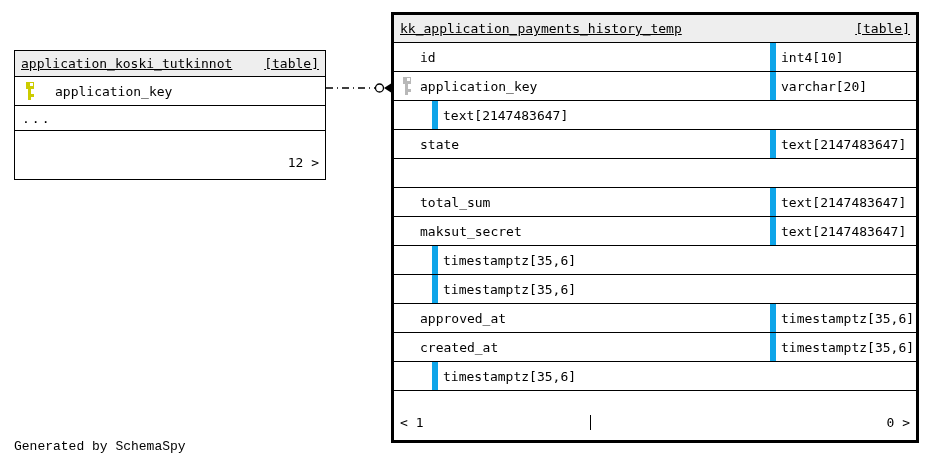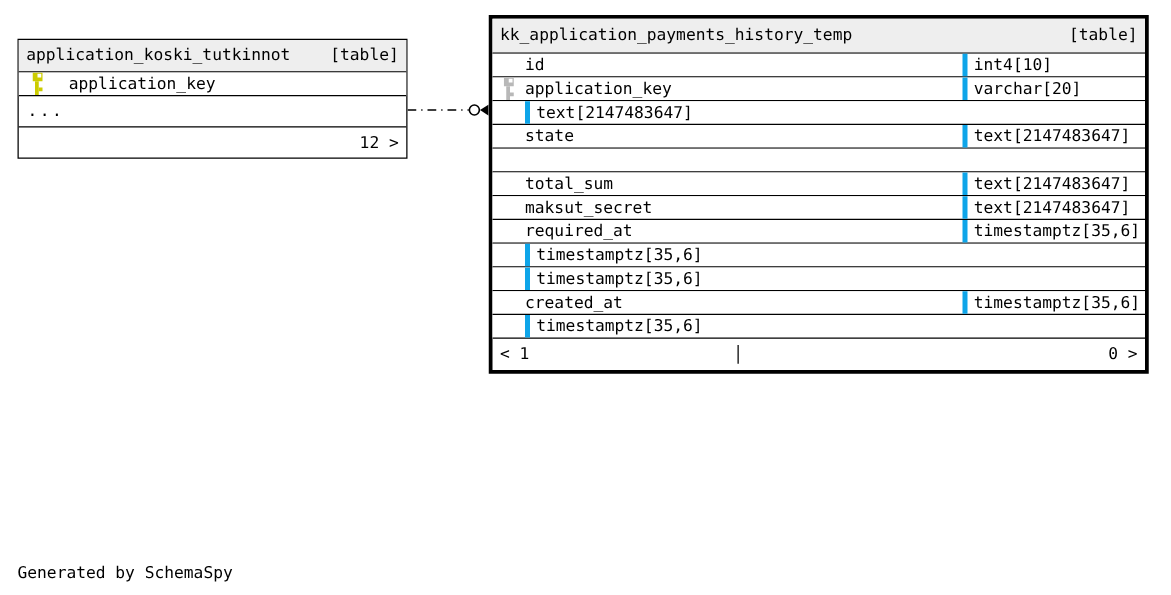--- a/index.html
+++ b/index.html
@@ -16,85 +16,88 @@
     color: #000000;
     overflow: hidden;
   }
   .table-box {
     position: absolute;
     background: #ffffff;
     box-sizing: border-box;
   }
   #left-table {
     left: 14px;
-    top: 31px;
+    top: 50px;
     width: 312px;
     border: 1px solid #000;
   }
   #right-table {
     left: 391px;
     top: 12px;
     width: 528px;
     border: 3px solid #000;
   }
   .tbl-header {
     background: #eeeeee;
     border-bottom: 1px solid #000;
     display: flex;
     justify-content: space-between;
     align-items: center;
     padding: 0 6px;
     box-sizing: border-box;
+    text-decoration: underline;
   }
   #left-table .tbl-header { height: 26px; }
   #right-table .tbl-header { height: 28px; }
   .row {
     display: flex;
     align-items: stretch;
-    height: 19px;
+    height: 29px;
     border-bottom: 1px solid #000;
     box-sizing: border-box;
     background: #fff;
   }
   .key-slot {
     flex: 0 0 26px;
     display: flex;
     align-items: center;
     justify-content: center;
   }
   #left-table .key-slot { flex: 0 0 40px; justify-content: flex-start; padding-left: 11px; box-sizing: border-box; }
   .col-name {
     flex: 1;
     display: flex;
     align-items: center;
     white-space: nowrap;
     overflow: hidden;
   }
   .col-type {
     flex: 0 0 146px;
-    border-left: 4px solid #0ea5e9;
+    border-left: 6px solid #0ea5e9;
     display: flex;
     align-items: center;
     padding-left: 5px;
     box-sizing: border-box;
     white-space: nowrap;
+    margin-left: 12px;
   }
   .ellipsis-row {
     height: 25px;
     border-bottom: 1px solid #000;
     box-sizing: border-box;
     display: flex;
     align-items: center;
     padding-left: 7px;
     letter-spacing: 2px;
   }
   .tbl-footer {
     display: flex;
-    align-items: center;
-    box-sizing: border-box;
+    align-items: flex-start;
+    box-sizing: border-box;
+    margin-top: 24px;
   }
   #left-table .tbl-footer { height: 24px; }
   #right-table .tbl-footer { height: 25px; }
   .f-cell {
     display: flex;
     align-items: center;
     padding: 0 6px;
     box-sizing: border-box;
     white-space: nowrap;
   }
@@ -107,22 +110,23 @@
   #connector {
     position: absolute;
     left: 326px;
     top: 80px;
     width: 65px;
     height: 16px;
   }
   #schemaspy-credit {
     position: absolute;
     left: 14px;
-    top: 451px;
-    white-space: nowrap;
+    top: 439px;
+    white-space: nowrap;
+    font-family: Liberation Mono, monospace;
   }
 </style>
 </head>
 <body>
 
 <div class="table-box" id="left-table">
   <div class="tbl-header">
     <span>application_koski_tutkinnot</span>
     <span>[table]</span>
   </div>
@@ -193,29 +197,29 @@
         <span class="col-name">total_sum</span>
         <span class="col-type">text[2147483647]</span>
       </div>
       <div class="row">
         <span class="key-slot"></span>
         <span class="col-name">maksut_secret</span>
         <span class="col-type">text[2147483647]</span>
       </div>
       <div class="row">
         <span class="key-slot"></span>
-        <span class="col-name">required_at</span>
-        <span class="col-type">timestamptz[35,6]</span>
-      </div>
-      <div class="row">
-        <span class="key-slot"></span>
-        <span class="col-type">timestamptz[35,6]</span>
-      </div>
-      <div class="row">
-        <span class="key-slot"></span>
+        <span class="col-type">timestamptz[35,6]</span>
+      </div>
+      <div class="row">
+        <span class="key-slot"></span>
+        <span class="col-type">timestamptz[35,6]</span>
+      </div>
+      <div class="row">
+        <span class="key-slot"></span>
+        <span class="col-name">approved_at</span>
         <span class="col-type">timestamptz[35,6]</span>
       </div>
       <div class="row">
         <span class="key-slot"></span>
         <span class="col-name">created_at</span>
         <span class="col-type">timestamptz[35,6]</span>
       </div>
       <div class="row">
         <span class="key-slot"></span>
         <span class="col-type">timestamptz[35,6]</span>

